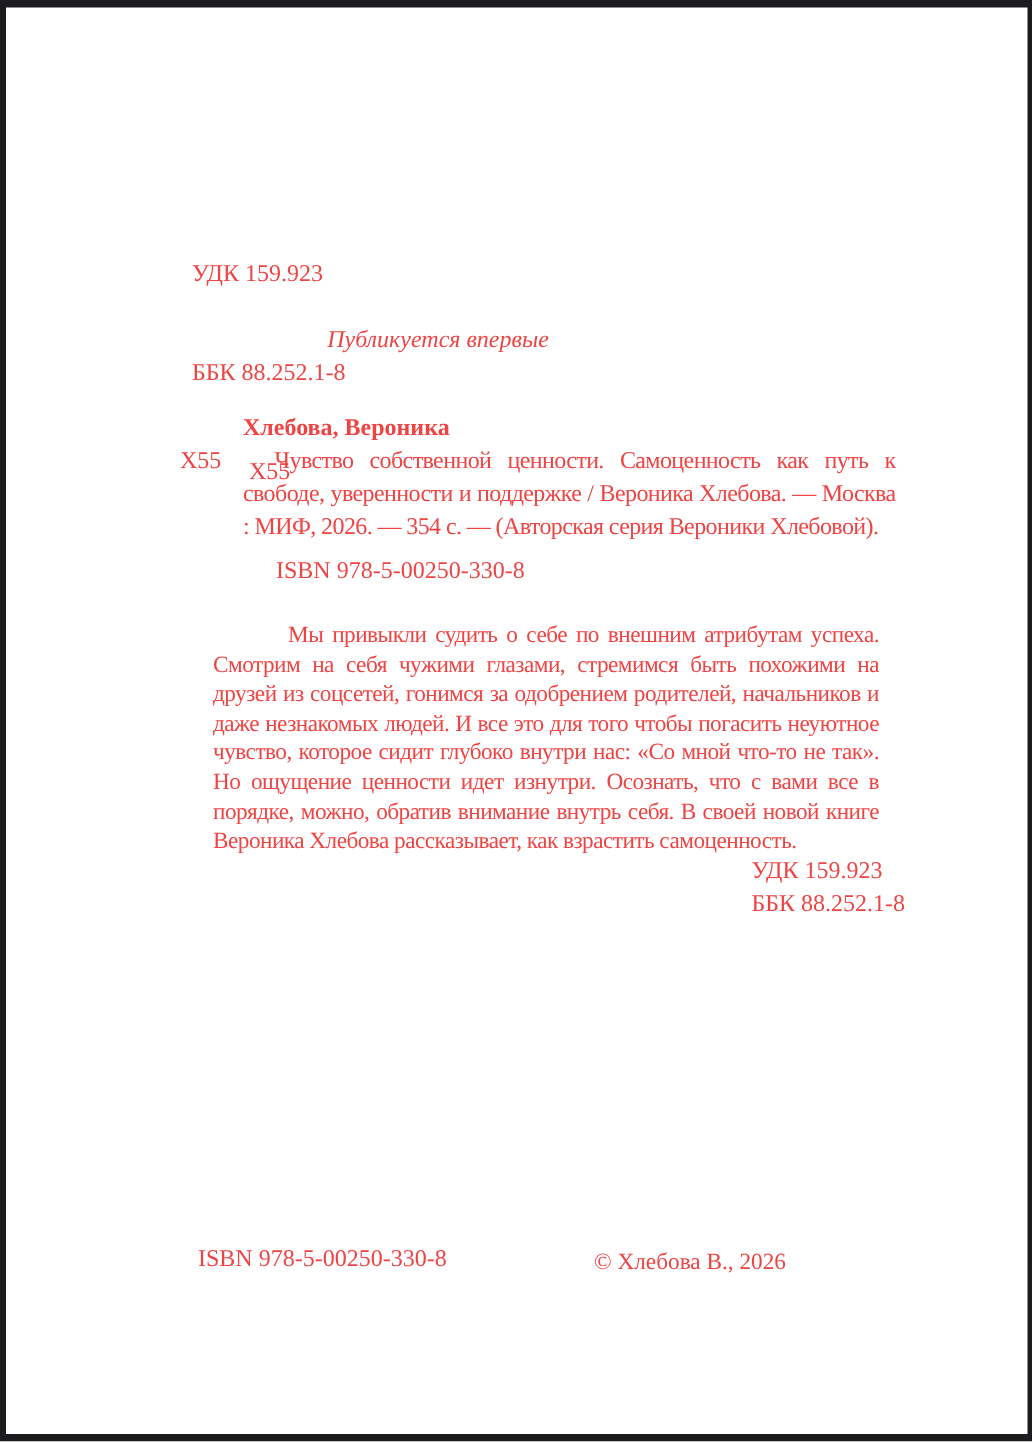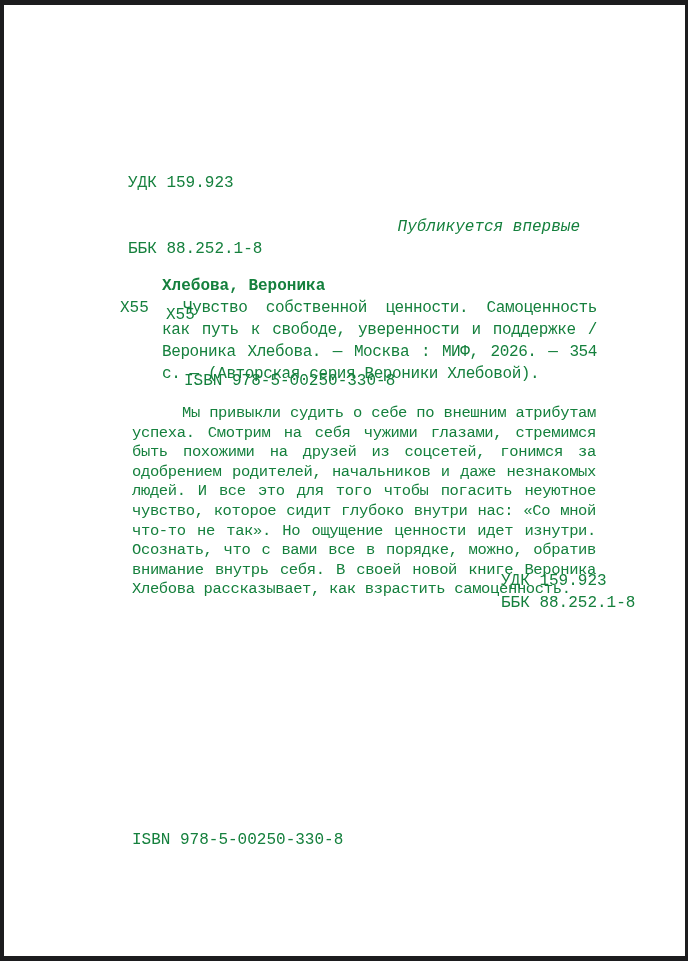--- a/index.html
+++ b/index.html
@@ -10,40 +10,40 @@
   .page {
     position: relative;
     width: 688px;
     height: 961px;
     box-sizing: border-box;
     background: #ffffff;
     border-top: 5px solid #1c1c1e;
     border-bottom: 5px solid #1c1c1e;
     border-left: 4px solid #1c1c1e;
     border-right: 3px solid #1c1c1e;
-    font-family: Liberation Mono, monospace;
-    color: #15803d;
+    font-family: Liberation Serif, serif;
+    color: #ef4444;
     font-size: 16px;
     overflow: hidden;
   }
   .abs { position: absolute; }
 
   .top-codes {
     left: 124px;
     top: 123px;
     line-height: 22px;
     white-space: pre;
   }
   .top-codes .x-code { padding-left: 38px; }
 
   .first-pub {
     left: 0;
     top: 213px;
     width: 576px;
-    text-align: right;
+    text-align: center;
     font-style: italic;
   }
 
   .catalog {
     left: 116px;
     top: 270px;
     width: 477px;
     line-height: 22px;
   }
   .catalog .author {
@@ -67,21 +67,21 @@
     left: 180px;
     top: 367px;
   }
 
   .annotation {
     left: 128px;
     top: 399px;
     width: 464px;
   }
   .annotation p {
-    margin: 0;
+    margin: 10px;
     text-indent: 50px;
     text-align: justify;
     font-size: 15.5px;
     line-height: 19.6px;
     letter-spacing: -0.35px;
   }
 
   .codes-right {
     left: 497px;
     top: 565px;
@@ -136,15 +136,16 @@
 
   <div class="abs codes-right">
     <div>УДК 159.923</div>
     <div>ББК 88.252.1-8</div>
   </div>
 
 
   <div class="abs footer-isbn">ISBN 978-5-00250-330-8</div>
 
   <div class="abs footer-copy">
+    <div>© Хлебова В., 2026</div>
   </div>
 
 </div>
 
 </body></html>

